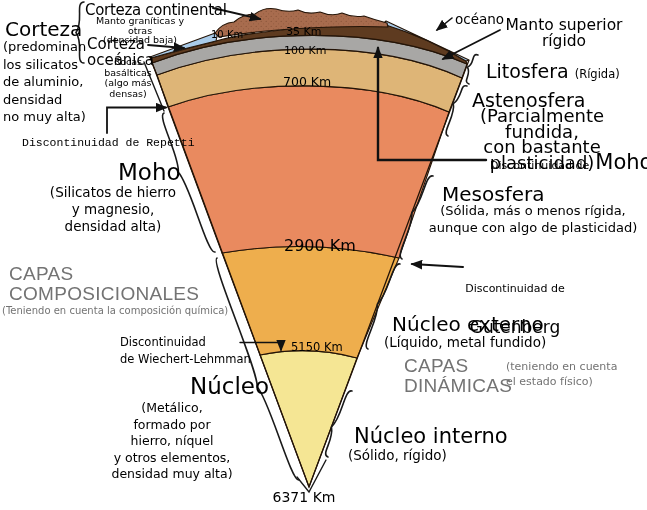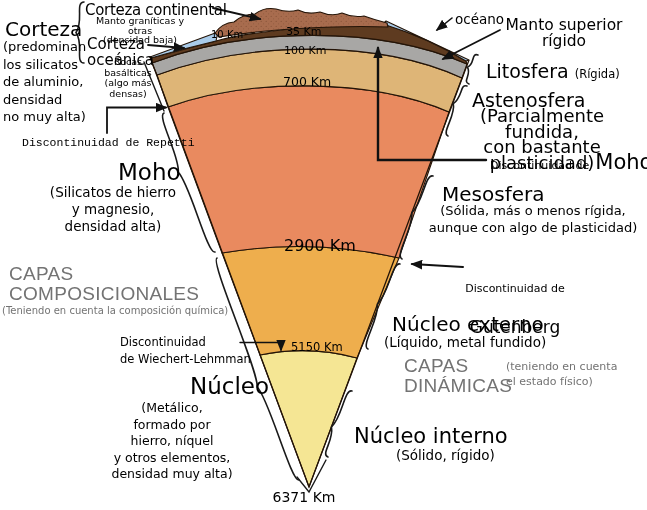--- a/index.html
+++ b/index.html
@@ -136,21 +136,21 @@
     <span style="display:block;font-size:11px;">Discontinuidad de</span>
     <span style="display:block;font-size:17px;">Gutenberg</span>
   </div>
   <div class="t" style="left:392px;top:312px;font-size:20px;white-space:nowrap;">Núcleo externo</div>
   <div class="t" style="left:384px;top:334px;font-size:13.5px;white-space:nowrap;">(Líquido, metal fundido)</div>
   <div class="t sans blue" style="left:404px;top:356px;font-size:19px;">CAPAS
 DINÁMICAS</div>
   <div class="t blue" style="left:506px;top:359px;font-size:11px;line-height:15px;">(teniendo en cuenta
 el estado físico)</div>
   <div class="t" style="left:354px;top:423px;font-size:21px;white-space:nowrap;">Núcleo interno</div>
-  <div class="t" style="left:348px;top:447px;font-size:13.5px;white-space:nowrap;margin-left:48px;">(Sólido, rígido)</div>
+  <div class="t" style="left:348px;top:447px;font-size:13.5px;white-space:nowrap;">(Sólido, rígido)</div>
 
   <div class="t" style="left:211px;top:29px;font-size:10px;">10 Km</div>
   <div class="t" style="left:286px;top:25px;font-size:11px;">35 Km</div>
   <div class="t" style="left:284px;top:44px;font-size:11px;">100 Km</div>
   <div class="t" style="left:283px;top:74px;font-size:12.5px;">700 Km</div>
   <div class="t" style="left:284px;top:236px;font-size:16px;">2900 Km</div>
   <div class="t" style="left:291px;top:340px;font-size:11.5px;">5150 Km</div>
 
 </div>
 

